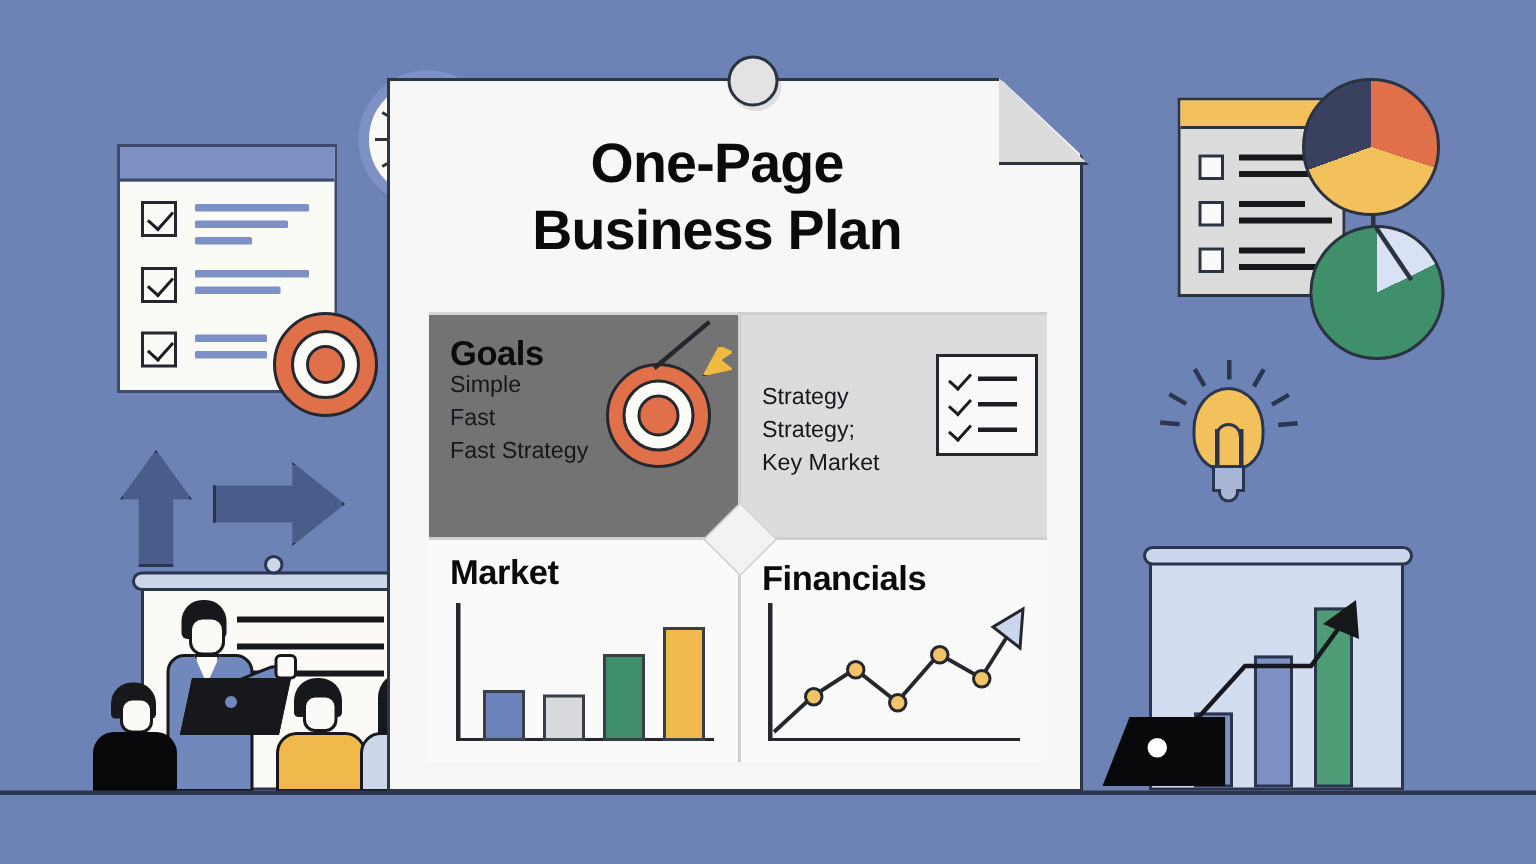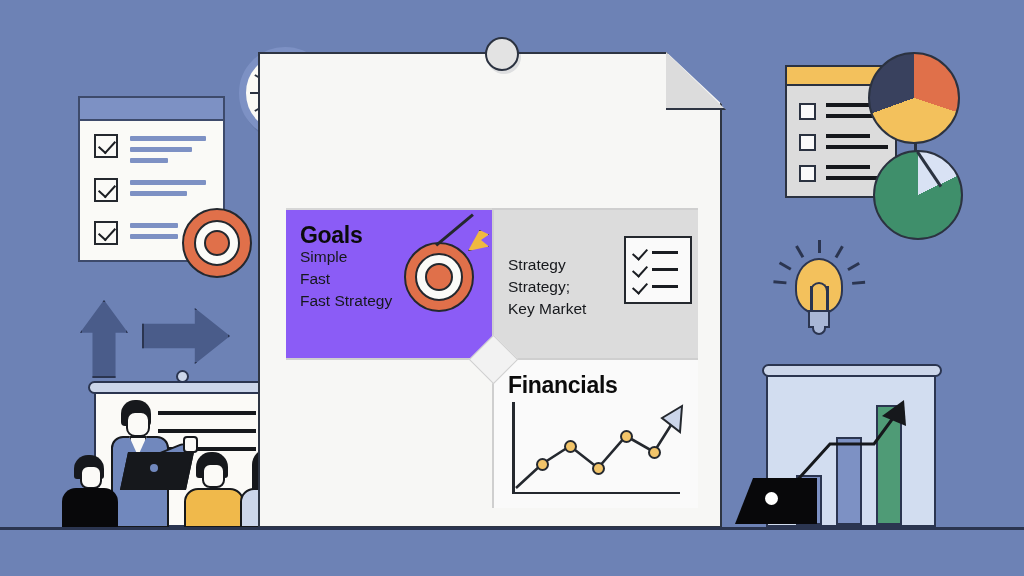--- a/index.html
+++ b/index.html
@@ -31,21 +31,21 @@
   }
 
   .title{
     position:absolute;left:258px;top:86px;width:440px;text-align:center;
     font-size:37px;font-weight:bold;color:#0b0b0b;line-height:1.22;letter-spacing:-0.5px;
   }
 
   
   .grid{position:absolute;left:286px;top:208px;width:412px;height:300px;}
   .qpanel{position:absolute;box-sizing:border-box;}
-  .q-goals{left:0;top:0;width:206px;height:150px;background:#8b5cf6;border-top:2px solid #d6d6d6;}
+  .q-goals{left:0;top:0;width:206px;height:150px;background:#737373;border-top:2px solid #d6d6d6;}
   .q-strategy{left:206px;top:0;width:206px;height:150px;background:#dcdcdc;border-top:2px solid #cfcfcf;}
   .q-market{left:0;top:150px;width:206px;height:150px;background:#fafafa;}
   .q-financials{left:206px;top:150px;width:206px;height:150px;background:#fafafa;}
   .vline{position:absolute;left:206px;top:0;width:2px;height:300px;background:#cfcfcf;}
   .hline{position:absolute;left:0;top:150px;width:412px;height:2px;background:#cfcfcf;}
   .diamond{
     position:absolute;left:190px;top:134px;width:33px;height:33px;
     background:#f2f2f2;border:1px solid #cfcfcf;transform:rotate(45deg);
   }
 
@@ -280,20 +280,24 @@
     </div>
     <div class="screenbar"></div>
   </div>
   <div class="laptop"></div>
   <div class="lapdot"></div>
 
   <div class="paper"></div>
   <div class="fold"></div>
   <div class="pin"></div>
 
+  <div class="title">
+    <div>One-Page</div>
+    <div>Business Plan</div>
+  </div>
 
   <div class="grid">
 
     <div class="qpanel q-goals">
       <div class="qhead" style="left:14px;top:12px">Goals</div>
       <div class="qlist" style="left:14px;top:36px">
         <div>Simple</div>
         <div>Fast</div>
         <div>Fast Strategy</div>
       </div>
@@ -321,20 +325,31 @@
             <span class="tick"></span>
             <span class="dash"></span>
           </div>
         <div class="chkrow" style="top:44px">
             <span class="tick"></span>
             <span class="dash"></span>
           </div>
       </div>
     </div>
 
+    <div class="qpanel q-market">
+      <div class="qhead" style="left:14px;top:10px">Market</div>
+      <div style="position:absolute;left:18px;top:44px;width:172px;height:92px">
+        <div class="axis-v" style="left:0;top:0;height:90px"></div>
+        <div class="axis-h" style="left:0;bottom:0;width:172px"></div>
+        <div class="bar" style="left:18px;width:28px;height:34px;background:#6b82bb"></div>
+        <div class="bar" style="left:58px;width:28px;height:31px;background:#d8d9dc"></div>
+        <div class="bar" style="left:98px;width:28px;height:58px;background:#3f8f6b"></div>
+        <div class="bar" style="left:138px;width:28px;height:76px;background:#f0b94b"></div>
+      </div>
+    </div>
 
     <div class="qpanel q-financials">
       <div class="qhead" style="left:16px;top:14px">Financials</div>
       <div style="position:absolute;left:20px;top:44px;width:172px;height:92px">
         <div class="axis-v" style="left:0;top:0;height:90px"></div>
         <div class="axis-h" style="left:0;bottom:0;width:168px"></div>
         <svg width="172" height="92" style="position:absolute;left:0;top:0">
           <polyline points="4,86 30,62 58,44 86,66 114,34 142,50 166,12" fill="none" stroke="#24282e" stroke-width="2.6"></polyline>
           <polygon points="170,4 168,30 150,16" fill="#ccd6ea" stroke="#24282e" stroke-width="2"></polygon>
         </svg>

